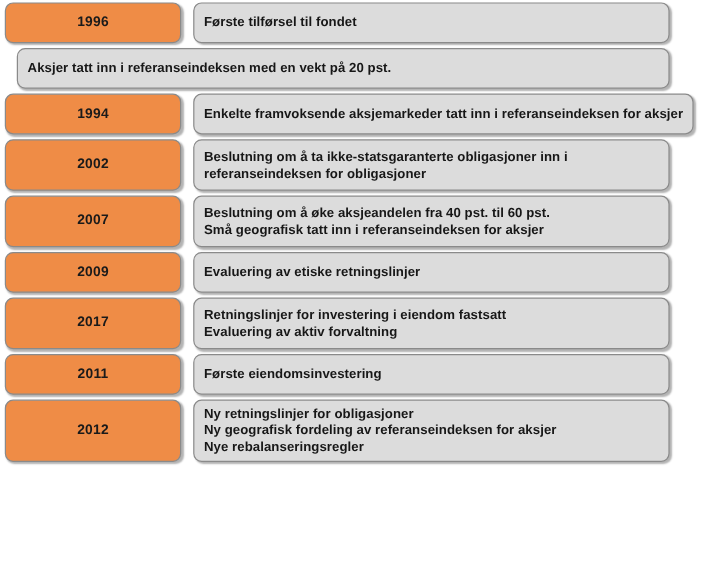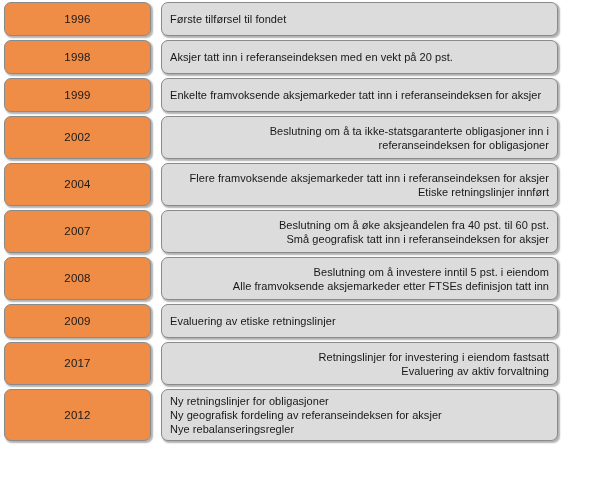--- a/index.html
+++ b/index.html
@@ -15,34 +15,35 @@
   }
 
   #timeline {
     width: 564px;
     height: 478px;
     box-sizing: border-box;
     padding: 2px 0 16px 0;
     display: flex;
     flex-direction: column;
     justify-content: flex-start;
+    font-weight: bold;
   }
 
   .timeline-row {
     display: flex;
     flex-direction: row;
     align-items: stretch;
     margin-bottom: 4px;
     padding-left: 4px;
     box-sizing: border-box;
   }
 
   
   .timeline-row.lines-1 { height: 34px; }
-  .timeline-row.lines-2 { height: 43px; text-align: right; }
+  .timeline-row.lines-2 { height: 43px; }
   .timeline-row.lines-3 { height: 52px; }
 
   .year-box {
     width: 147px;
     flex: 0 0 147px;
     box-sizing: border-box;
     background: #ef8c46;
     border: 1px solid #8a8a8a;
     border-radius: 7px;
     display: flex;
@@ -88,75 +89,52 @@
     <div class="timeline-row lines-1">
       <div class="year-box">
         <span>1996</span>
       </div>
       <div class="gap"></div>
       <div class="event-box">
         <div class="event-line">Første tilførsel til fondet</div>
       </div>
     </div>
     <div class="timeline-row lines-1">
-      <div class="year-box">
-        <span>1998</span>
-      </div>
       <div class="gap"></div>
       <div class="event-box">
         <div class="event-line">Aksjer tatt inn i referanseindeksen med en vekt på 20 pst.</div>
       </div>
     </div>
     <div class="timeline-row lines-1">
       <div class="year-box">
-        <span>1999</span>
+        <span>1994</span>
       </div>
       <div class="gap"></div>
       <div class="event-box">
         <div class="event-line">Enkelte framvoksende aksjemarkeder tatt inn i referanseindeksen for aksjer</div>
       </div>
     </div>
     <div class="timeline-row lines-2">
       <div class="year-box">
         <span>2002</span>
       </div>
       <div class="gap"></div>
       <div class="event-box">
         <div class="event-line">Beslutning om å ta ikke-statsgaranterte obligasjoner inn i</div>
         <div class="event-line">referanseindeksen for obligasjoner</div>
       </div>
     </div>
     <div class="timeline-row lines-2">
       <div class="year-box">
-        <span>2004</span>
-      </div>
-      <div class="gap"></div>
-      <div class="event-box">
-        <div class="event-line">Flere framvoksende aksjemarkeder tatt inn i referanseindeksen for aksjer</div>
-        <div class="event-line">Etiske retningslinjer innført</div>
-      </div>
-    </div>
-    <div class="timeline-row lines-2">
-      <div class="year-box">
         <span>2007</span>
       </div>
       <div class="gap"></div>
       <div class="event-box">
         <div class="event-line">Beslutning om å øke aksjeandelen fra 40 pst. til 60 pst.</div>
         <div class="event-line">Små geografisk tatt inn i referanseindeksen for aksjer</div>
-      </div>
-    </div>
-    <div class="timeline-row lines-2">
-      <div class="year-box">
-        <span>2008</span>
-      </div>
-      <div class="gap"></div>
-      <div class="event-box">
-        <div class="event-line">Beslutning om å investere inntil 5 pst. i eiendom</div>
-        <div class="event-line">Alle framvoksende aksjemarkeder etter FTSEs definisjon tatt inn</div>
       </div>
     </div>
     <div class="timeline-row lines-1">
       <div class="year-box">
         <span>2009</span>
       </div>
       <div class="gap"></div>
       <div class="event-box">
         <div class="event-line">Evaluering av etiske retningslinjer</div>
       </div>
@@ -164,20 +142,29 @@
     <div class="timeline-row lines-2">
       <div class="year-box">
         <span>2017</span>
       </div>
       <div class="gap"></div>
       <div class="event-box">
         <div class="event-line">Retningslinjer for investering i eiendom fastsatt</div>
         <div class="event-line">Evaluering av aktiv forvaltning</div>
       </div>
     </div>
+    <div class="timeline-row lines-1">
+      <div class="year-box">
+        <span>2011</span>
+      </div>
+      <div class="gap"></div>
+      <div class="event-box">
+        <div class="event-line">Første eiendomsinvestering</div>
+      </div>
+    </div>
     <div class="timeline-row lines-3">
       <div class="year-box">
         <span>2012</span>
       </div>
       <div class="gap"></div>
       <div class="event-box">
         <div class="event-line">Ny retningslinjer for obligasjoner</div>
         <div class="event-line">Ny geografisk fordeling av referanseindeksen for aksjer</div>
         <div class="event-line">Nye rebalanseringsregler</div>
       </div>

